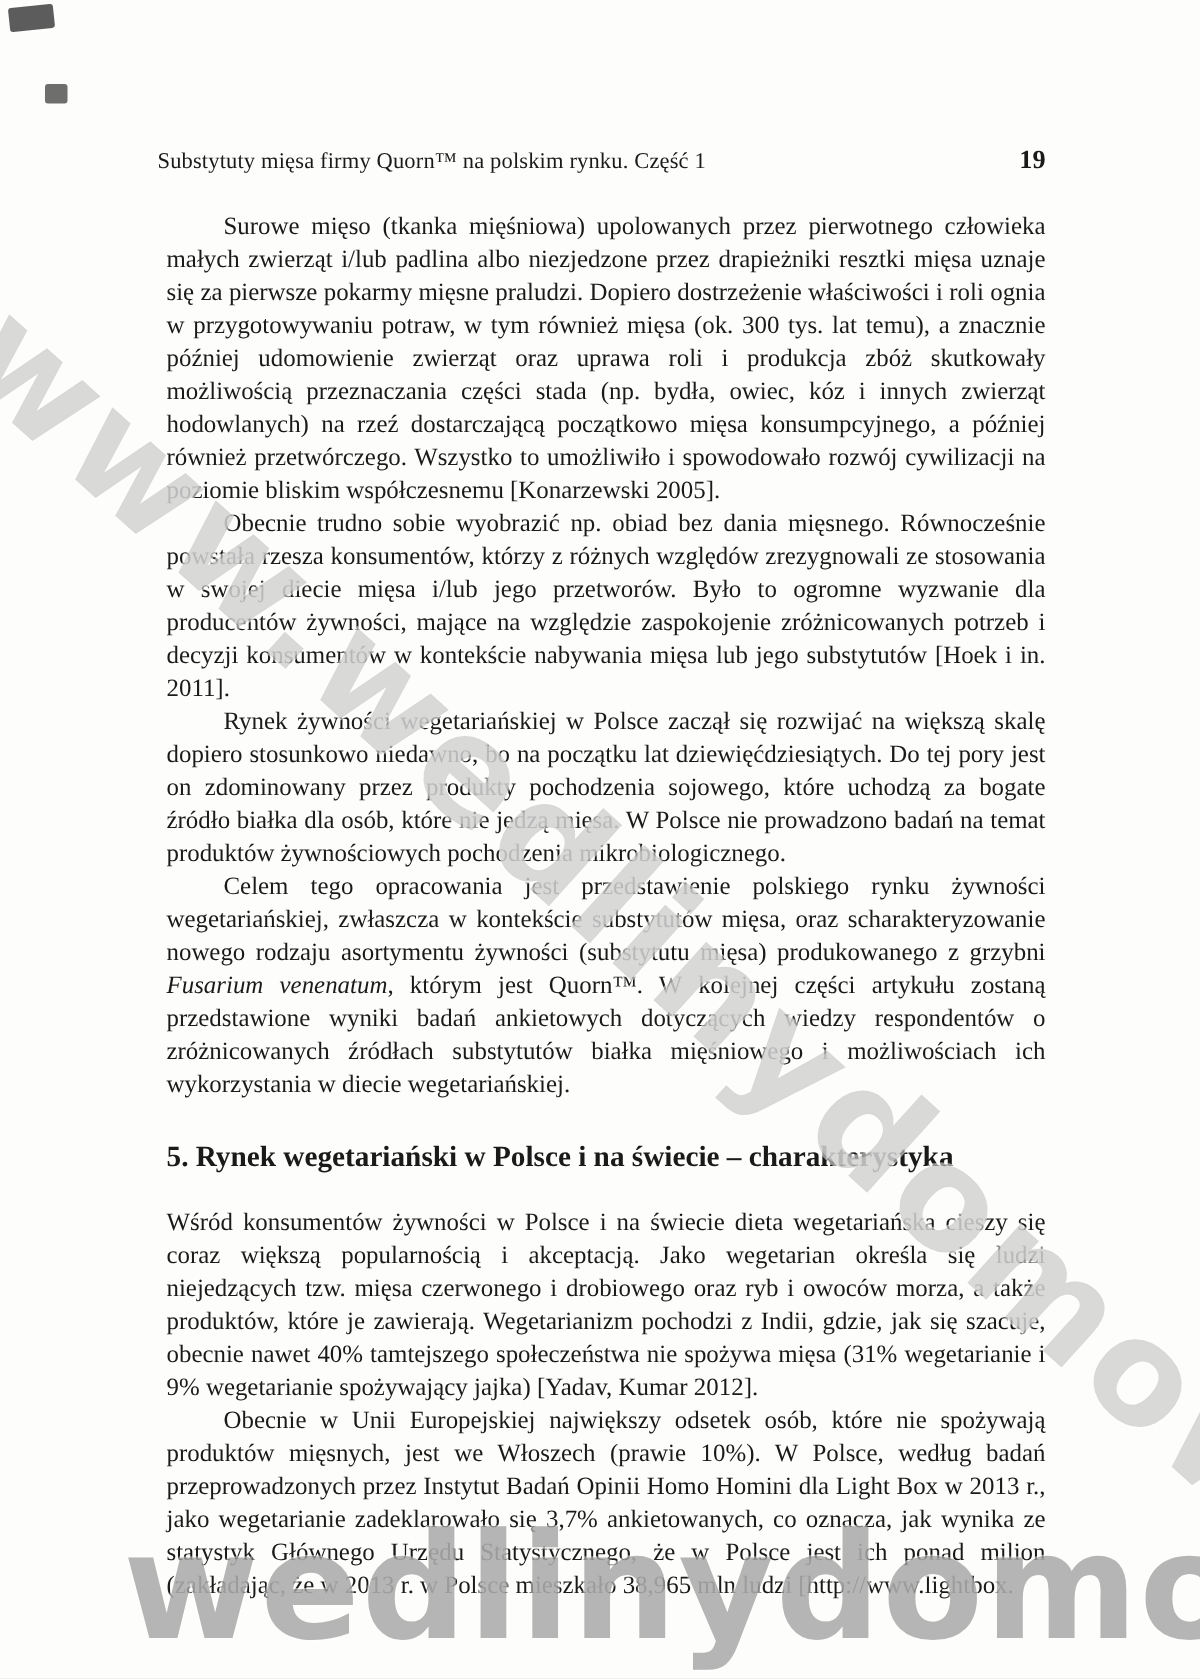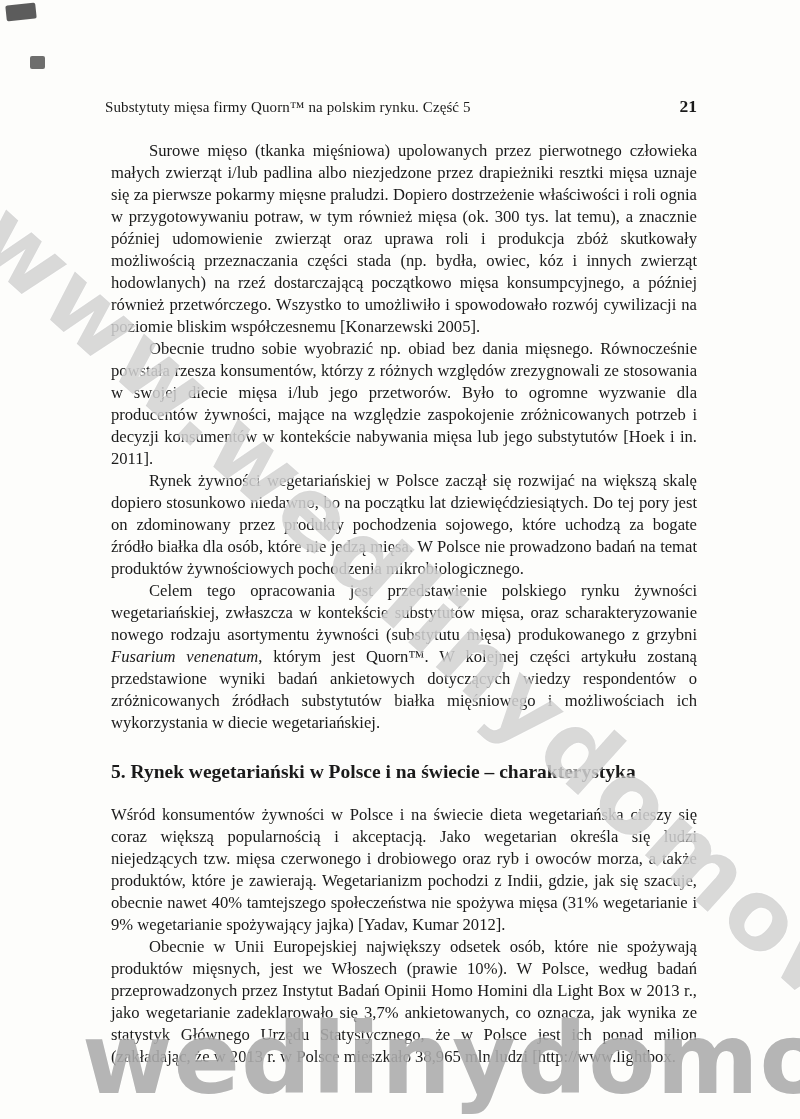--- a/index.html
+++ b/index.html
@@ -96,22 +96,22 @@
 </style>
 </head>
 <body>
 
 <div class="page">
 
   <div class="artifact-1"></div>
   <div class="artifact-2"></div>
 
   <div class="header">
-    <span class="running-title">Substytuty mięsa firmy Quorn™ na polskim rynku. Część 5</span>
-    <span class="page-number">21</span>
+    <span class="running-title">Substytuty mięsa firmy Quorn™ na polskim rynku. Część 1</span>
+    <span class="page-number">19</span>
   </div>
 
   <main class="body-text">
     <p class="para indent">Surowe mięso (tkanka mięśniowa) upolowanych przez pierwotnego człowieka małych zwierząt i/lub padlina albo niezjedzone przez drapieżniki resztki mięsa uznaje się za pierwsze pokarmy mięsne praludzi. Dopiero dostrzeżenie właściwości i roli ognia w przygotowywaniu potraw, w tym również mięsa (ok. 300 tys. lat temu), a znacznie później udomowienie zwierząt oraz uprawa roli i produkcja zbóż skutkowały możliwością przeznaczania części stada (np. bydła, owiec, kóz i innych zwierząt hodowlanych) na rzeź dostarczającą początkowo mięsa konsumpcyjnego, a później również przetwórczego. Wszystko to umożliwiło i spowodowało rozwój cywilizacji na poziomie bliskim współczesnemu [Konarzewski 2005].</p>
     <p class="para indent">Obecnie trudno sobie wyobrazić np. obiad bez dania mięsnego. Równocześnie powstała rzesza konsumentów, którzy z różnych względów zrezygnowali ze stosowania w swojej diecie mięsa i/lub jego przetworów. Było to ogromne wyzwanie dla producentów żywności, mające na względzie zaspokojenie zróżnicowanych potrzeb i decyzji konsumentów w kontekście nabywania mięsa lub jego substytutów [Hoek i in. 2011].</p>
     <p class="para indent">Rynek żywności wegetariańskiej w Polsce zaczął się rozwijać na większą skalę dopiero stosunkowo niedawno, bo na początku lat dziewięćdziesiątych. Do tej pory jest on zdominowany przez produkty pochodzenia sojowego, które uchodzą za bogate źródło białka dla osób, które nie jedzą mięsa. W Polsce nie prowadzono badań na temat produktów żywnościowych pochodzenia mikrobiologicznego.</p>
     <p class="para indent"><span>Celem tego opracowania jest przedstawienie polskiego rynku żywności wegetariańskiej, zwłaszcza w kontekście substytutów mięsa, oraz scharakteryzowanie nowego rodzaju asortymentu żywności (substytutu mięsa) produkowanego z grzybni </span><em>Fusarium venenatum</em><span>, którym jest Quorn™. W kolejnej części artykułu zostaną przedstawione wyniki badań ankietowych dotyczących wiedzy respondentów o zróżnicowanych źródłach substytutów białka mięśniowego i możliwościach ich wykorzystania w diecie wegetariańskiej.</span></p>
 
     <h2 class="section-heading">5. Rynek wegetariański w Polsce i na świecie – charakterystyka</h2>
 

